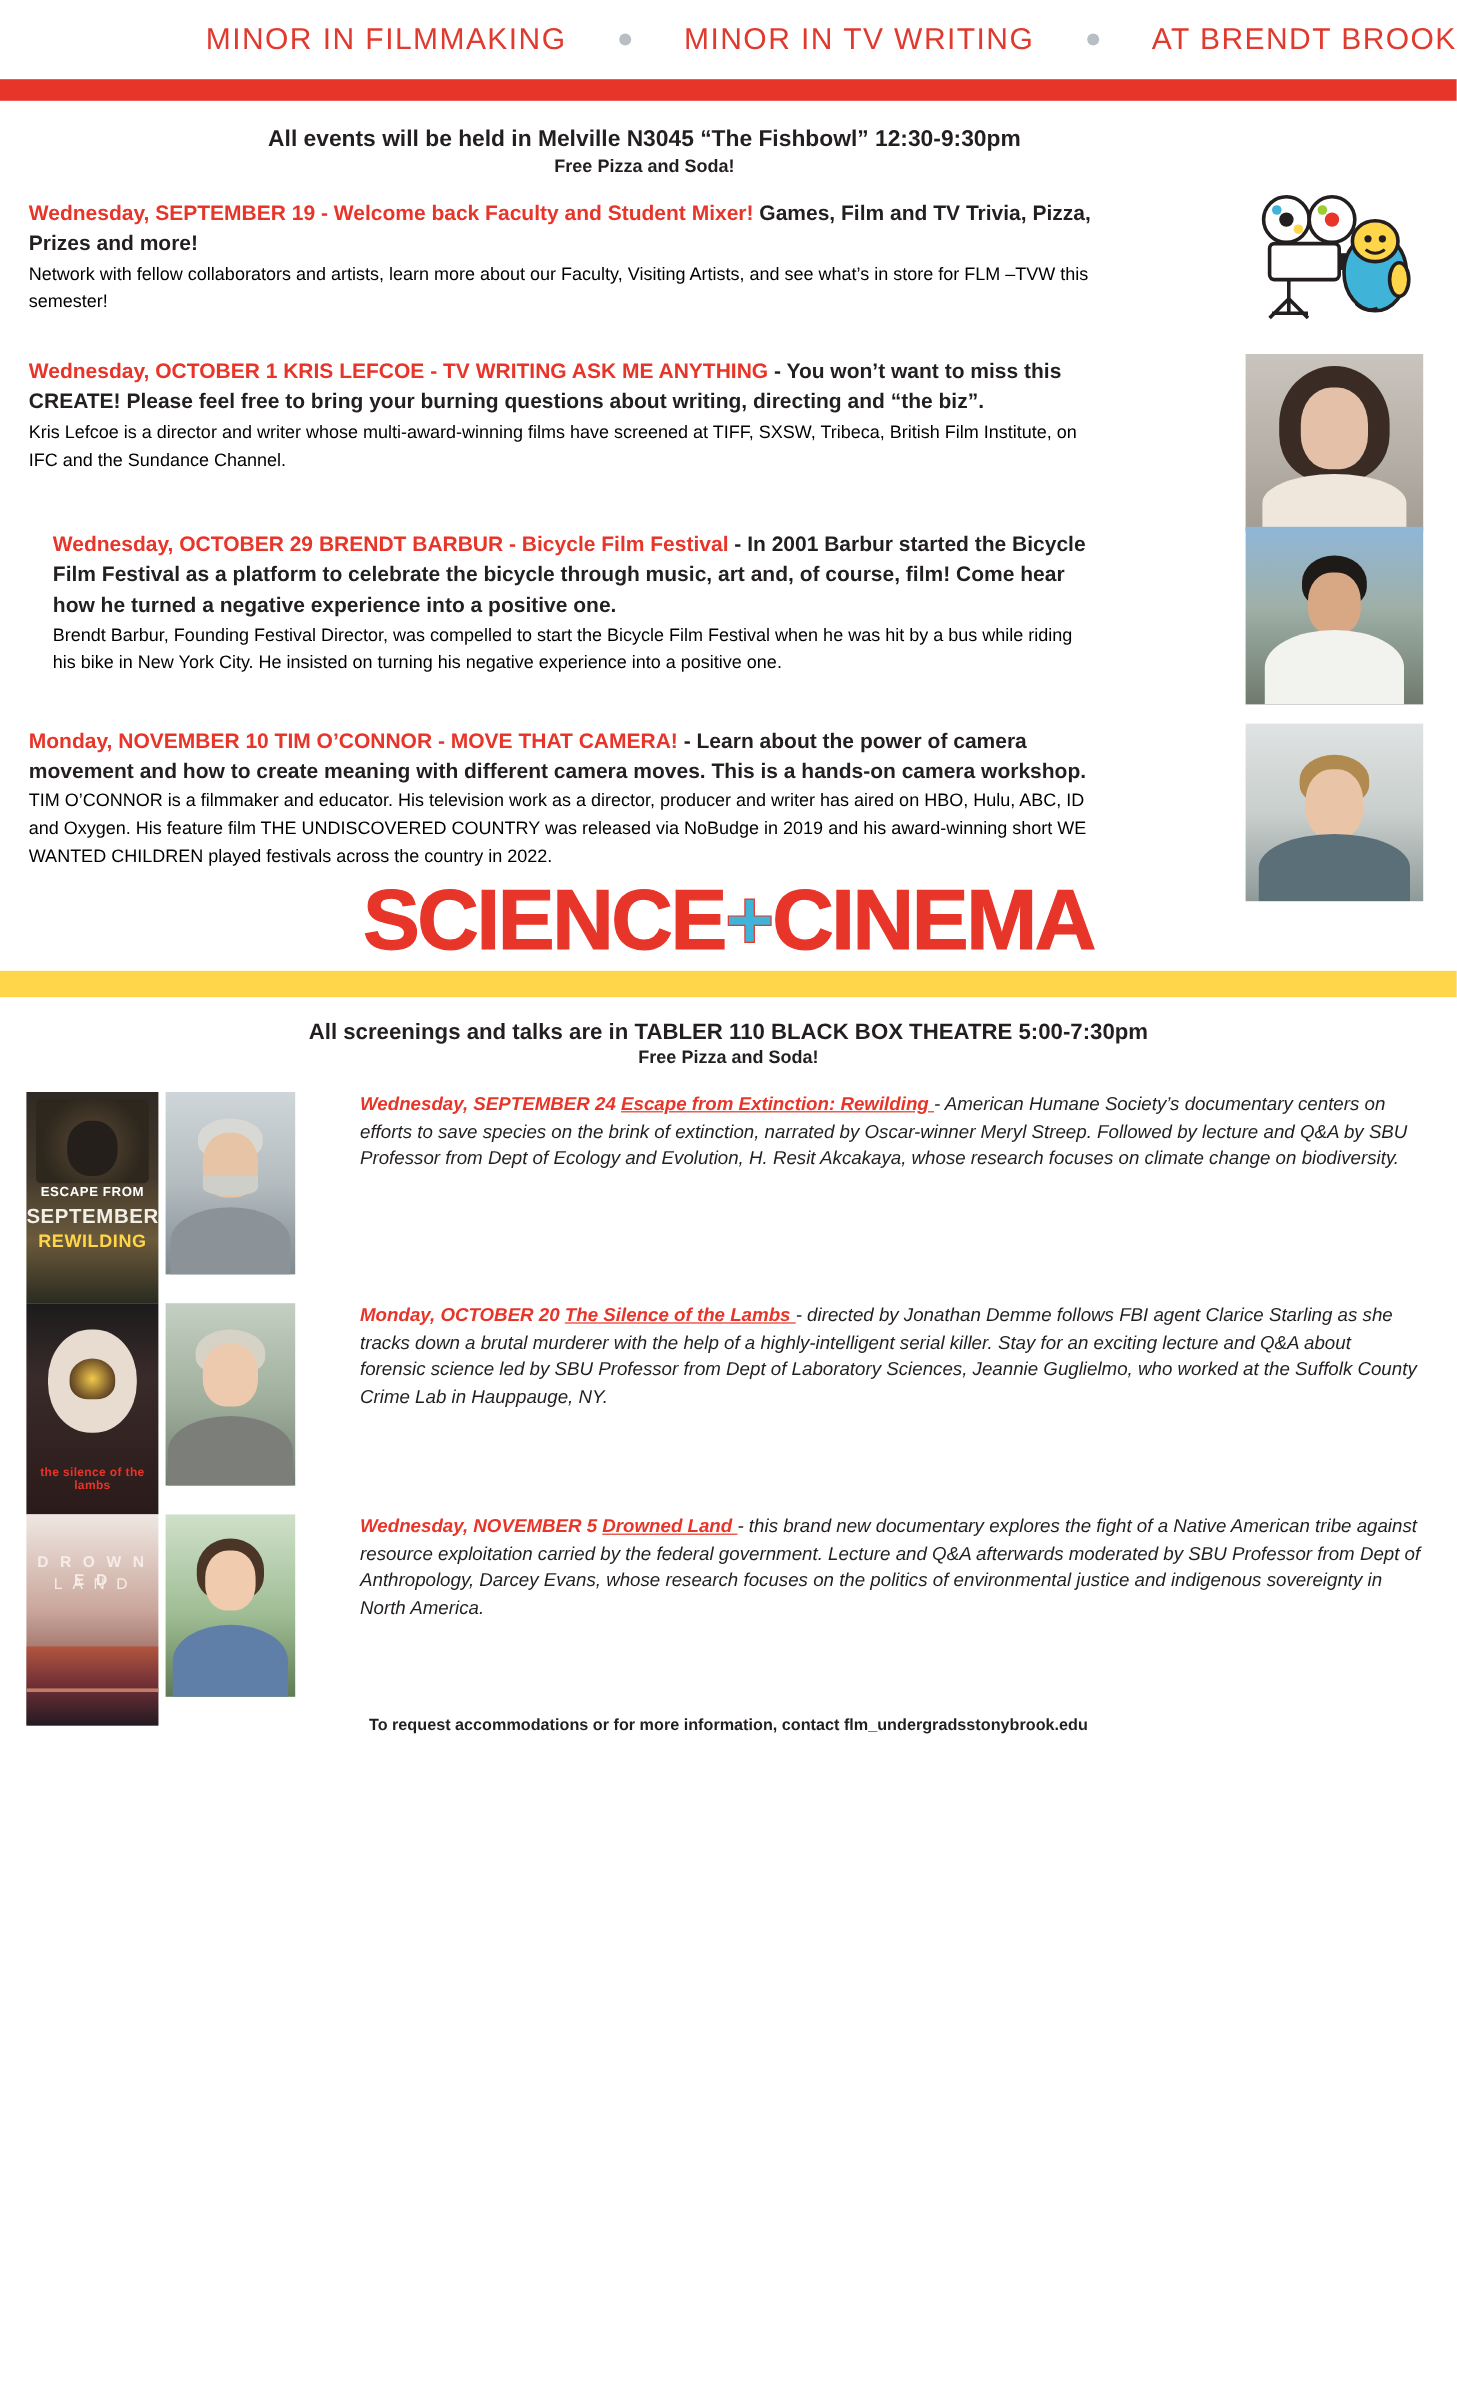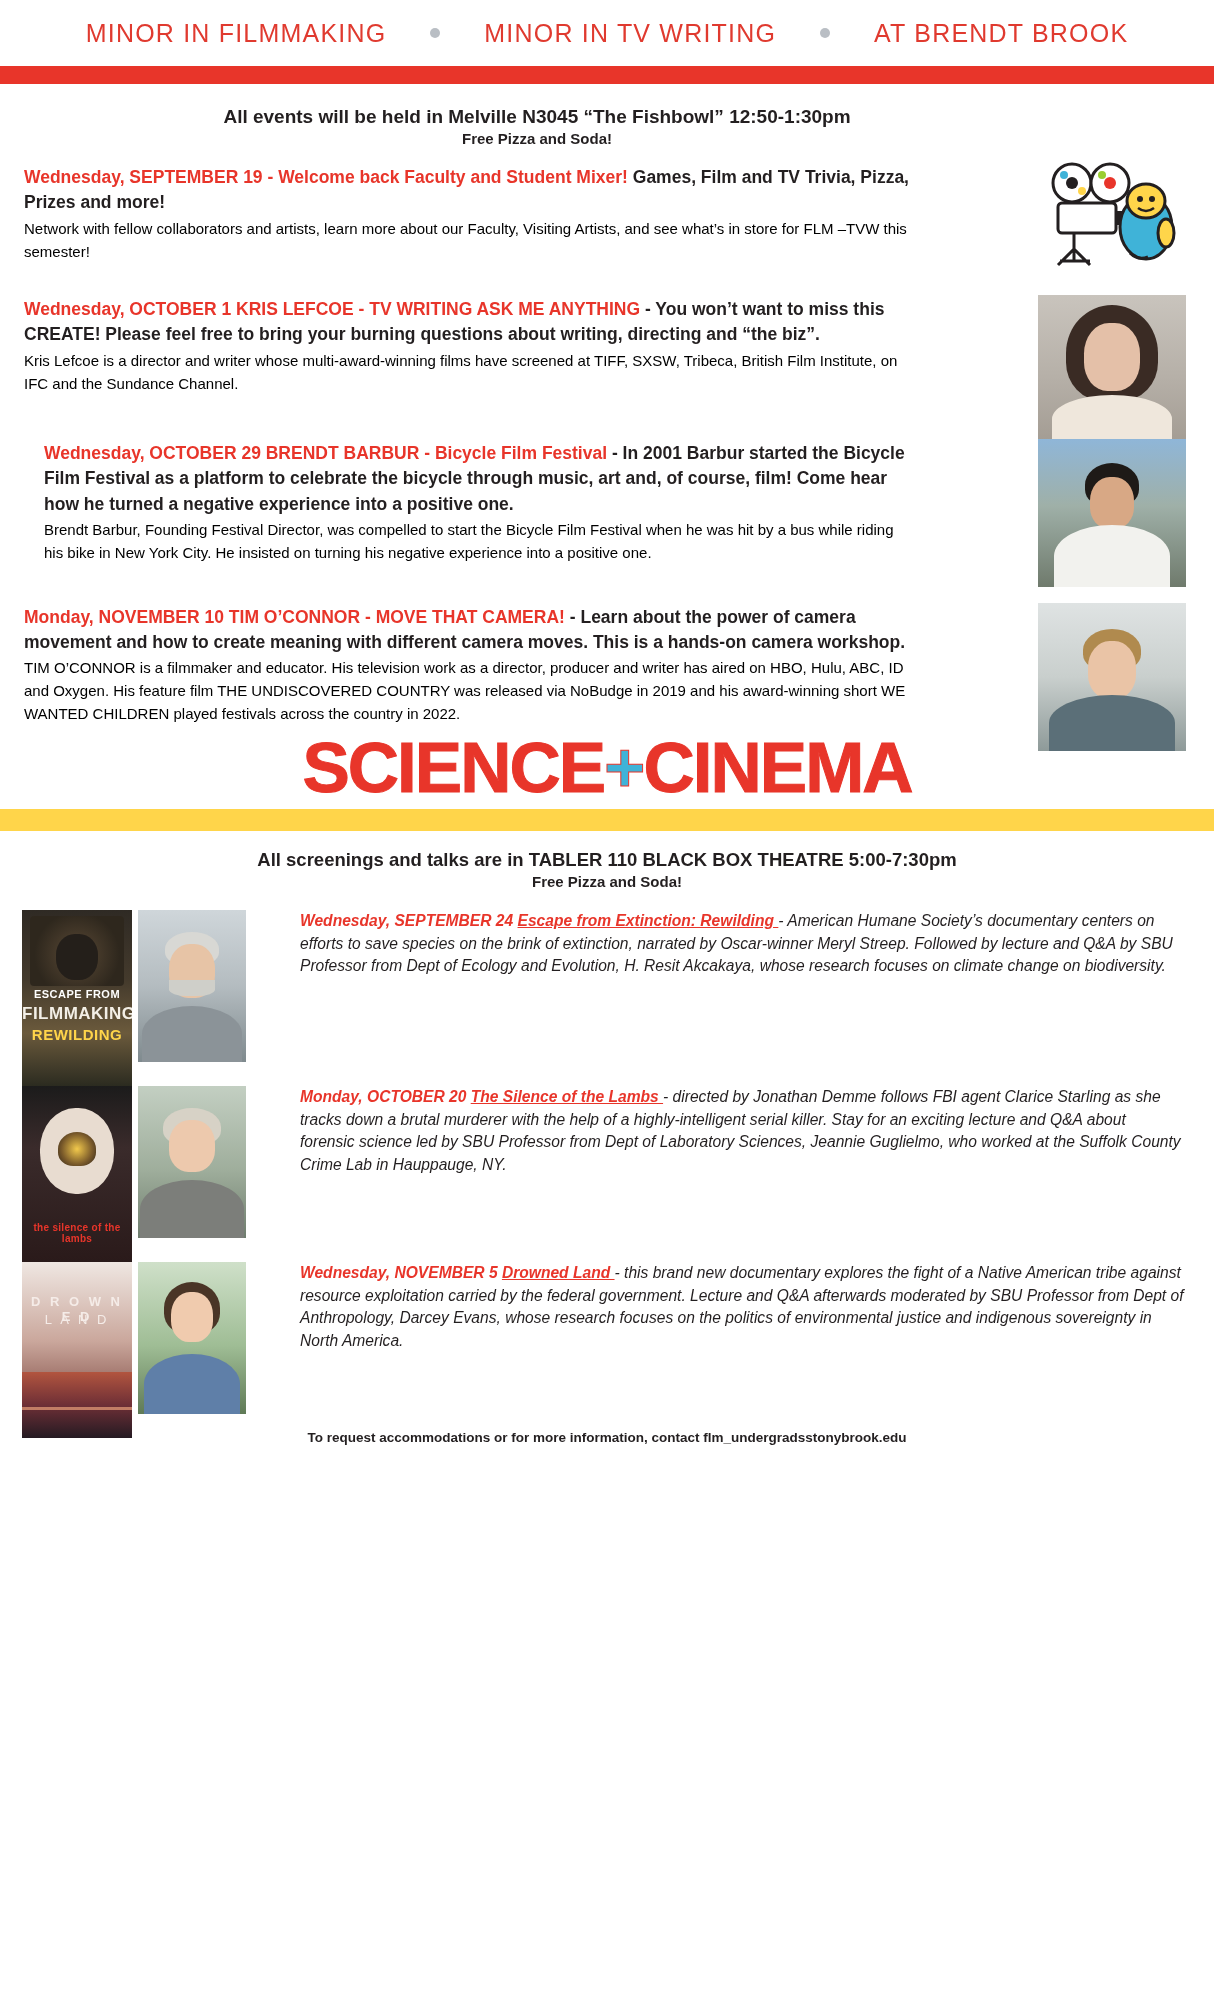--- a/index.html
+++ b/index.html
@@ -11,21 +11,21 @@
     color: #231f20;
   }
   .page { width: 1214px; position: relative; overflow: hidden; }
 
   
   .topbar {
     height: 66px;
     background: #ffffff;
     display: flex;
     align-items: center;
-    justify-content: center;
+    justify-content: flex-end;
     gap: 18px;
   }
   .topbar-item {
     color: #e03a2f;
     font-size: 25px;
     letter-spacing: 1.2px;
     font-family: "Liberation Sans", sans-serif;
     font-weight: 400;
     white-space: nowrap;
   }
@@ -235,21 +235,21 @@
     <span class="topbar-item">MINOR IN FILMMAKING</span>
     <span class="topdot"></span>
     <span class="topbar-item">MINOR IN TV WRITING</span>
     <span class="topdot"></span>
     <span class="topbar-item">AT BRENDT BROOK</span>
   </div>
 
   <div class="redbar"></div>
 
   <div class="sec1">
-    <div class="center-line1">All  events will be held in Melville N3045 “The Fishbowl”  12:50-1:30pm</div>
+    <div class="center-line1">All  events will be held in Melville N3045 “The Fishbowl”  12:30-9:30pm</div>
     <div class="center-line2">Free Pizza and Soda!</div>
 
     <div class="event">
       <div class="ev-head">
         <span class="red">Wednesday, SEPTEMBER 19  -  Welcome back Faculty and Student Mixer!</span><span class="blk">  Games, Film and TV Trivia, Pizza, Prizes and more!</span>
       </div>
       <div class="ev-body">Network with fellow collaborators and artists, learn more about our Faculty, Visiting Artists, and see what’s in store for FLM –TVW this semester!</div>
       <div class="mascot">
         <svg viewBox="0 0 150 118" width="150" height="118">
 
@@ -321,21 +321,21 @@
 
   <div>
     <div class="sc-center1">All screenings and talks are in TABLER 110 BLACK BOX THEATRE 5:00-7:30pm</div>
     <div class="sc-center2">Free Pizza and Soda!</div>
 
     <div class="film">
       <div class="film-poster poster-extinction">
         <div style="position:absolute;left:8px;top:6px;right:8px;height:70px;border-radius:4px;background:radial-gradient(circle at 50% 55%, #5b4a36 0%, #2e271d 70%);"></div>
         <div style="position:absolute;left:34px;top:24px;width:42px;height:46px;border-radius:45%;background:#241f1a;"></div>
         <div class="poster-title pt-extinction1">ESCAPE FROM</div>
-        <div class="poster-title pt-extinction2">FILMMAKING</div>
+        <div class="poster-title pt-extinction2">SEPTEMBER</div>
         <div style="position:absolute;left:0;right:0;top:116px;text-align:center;color:#ffd54a;font-size:15px;font-weight:bold;letter-spacing:.5px;">REWILDING</div>
       </div>
       <div class="film-portrait portrait-a">
         <div class="hair" style="top:22px;width:54px;height:34px;background:#d8d8d4;"></div>
         <div class="face" style="top:34px;width:46px;height:54px;background:#e7c4a6;"></div>
         <div style="position:absolute;left:50%;transform:translateX(-50%);top:70px;width:46px;height:16px;background:#cfcfc9;border-radius:0 0 40% 40%;"></div>
         <div class="torso" style="width:100px;height:56px;background:#8b9398;"></div>
       </div>
       <div class="film-text">
         <span class="red">Wednesday, SEPTEMBER 24 </span><span class="redu">Escape from Extinction: Rewilding </span><span>-  American Humane Society’s documentary  centers on efforts to save species on the brink of extinction, narrated by Oscar-winner Meryl Streep. Followed by lecture and Q&amp;A by SBU Professor from Dept of Ecology and Evolution, H. Resit Akcakaya, whose research focuses on climate change on biodiversity.</span>

